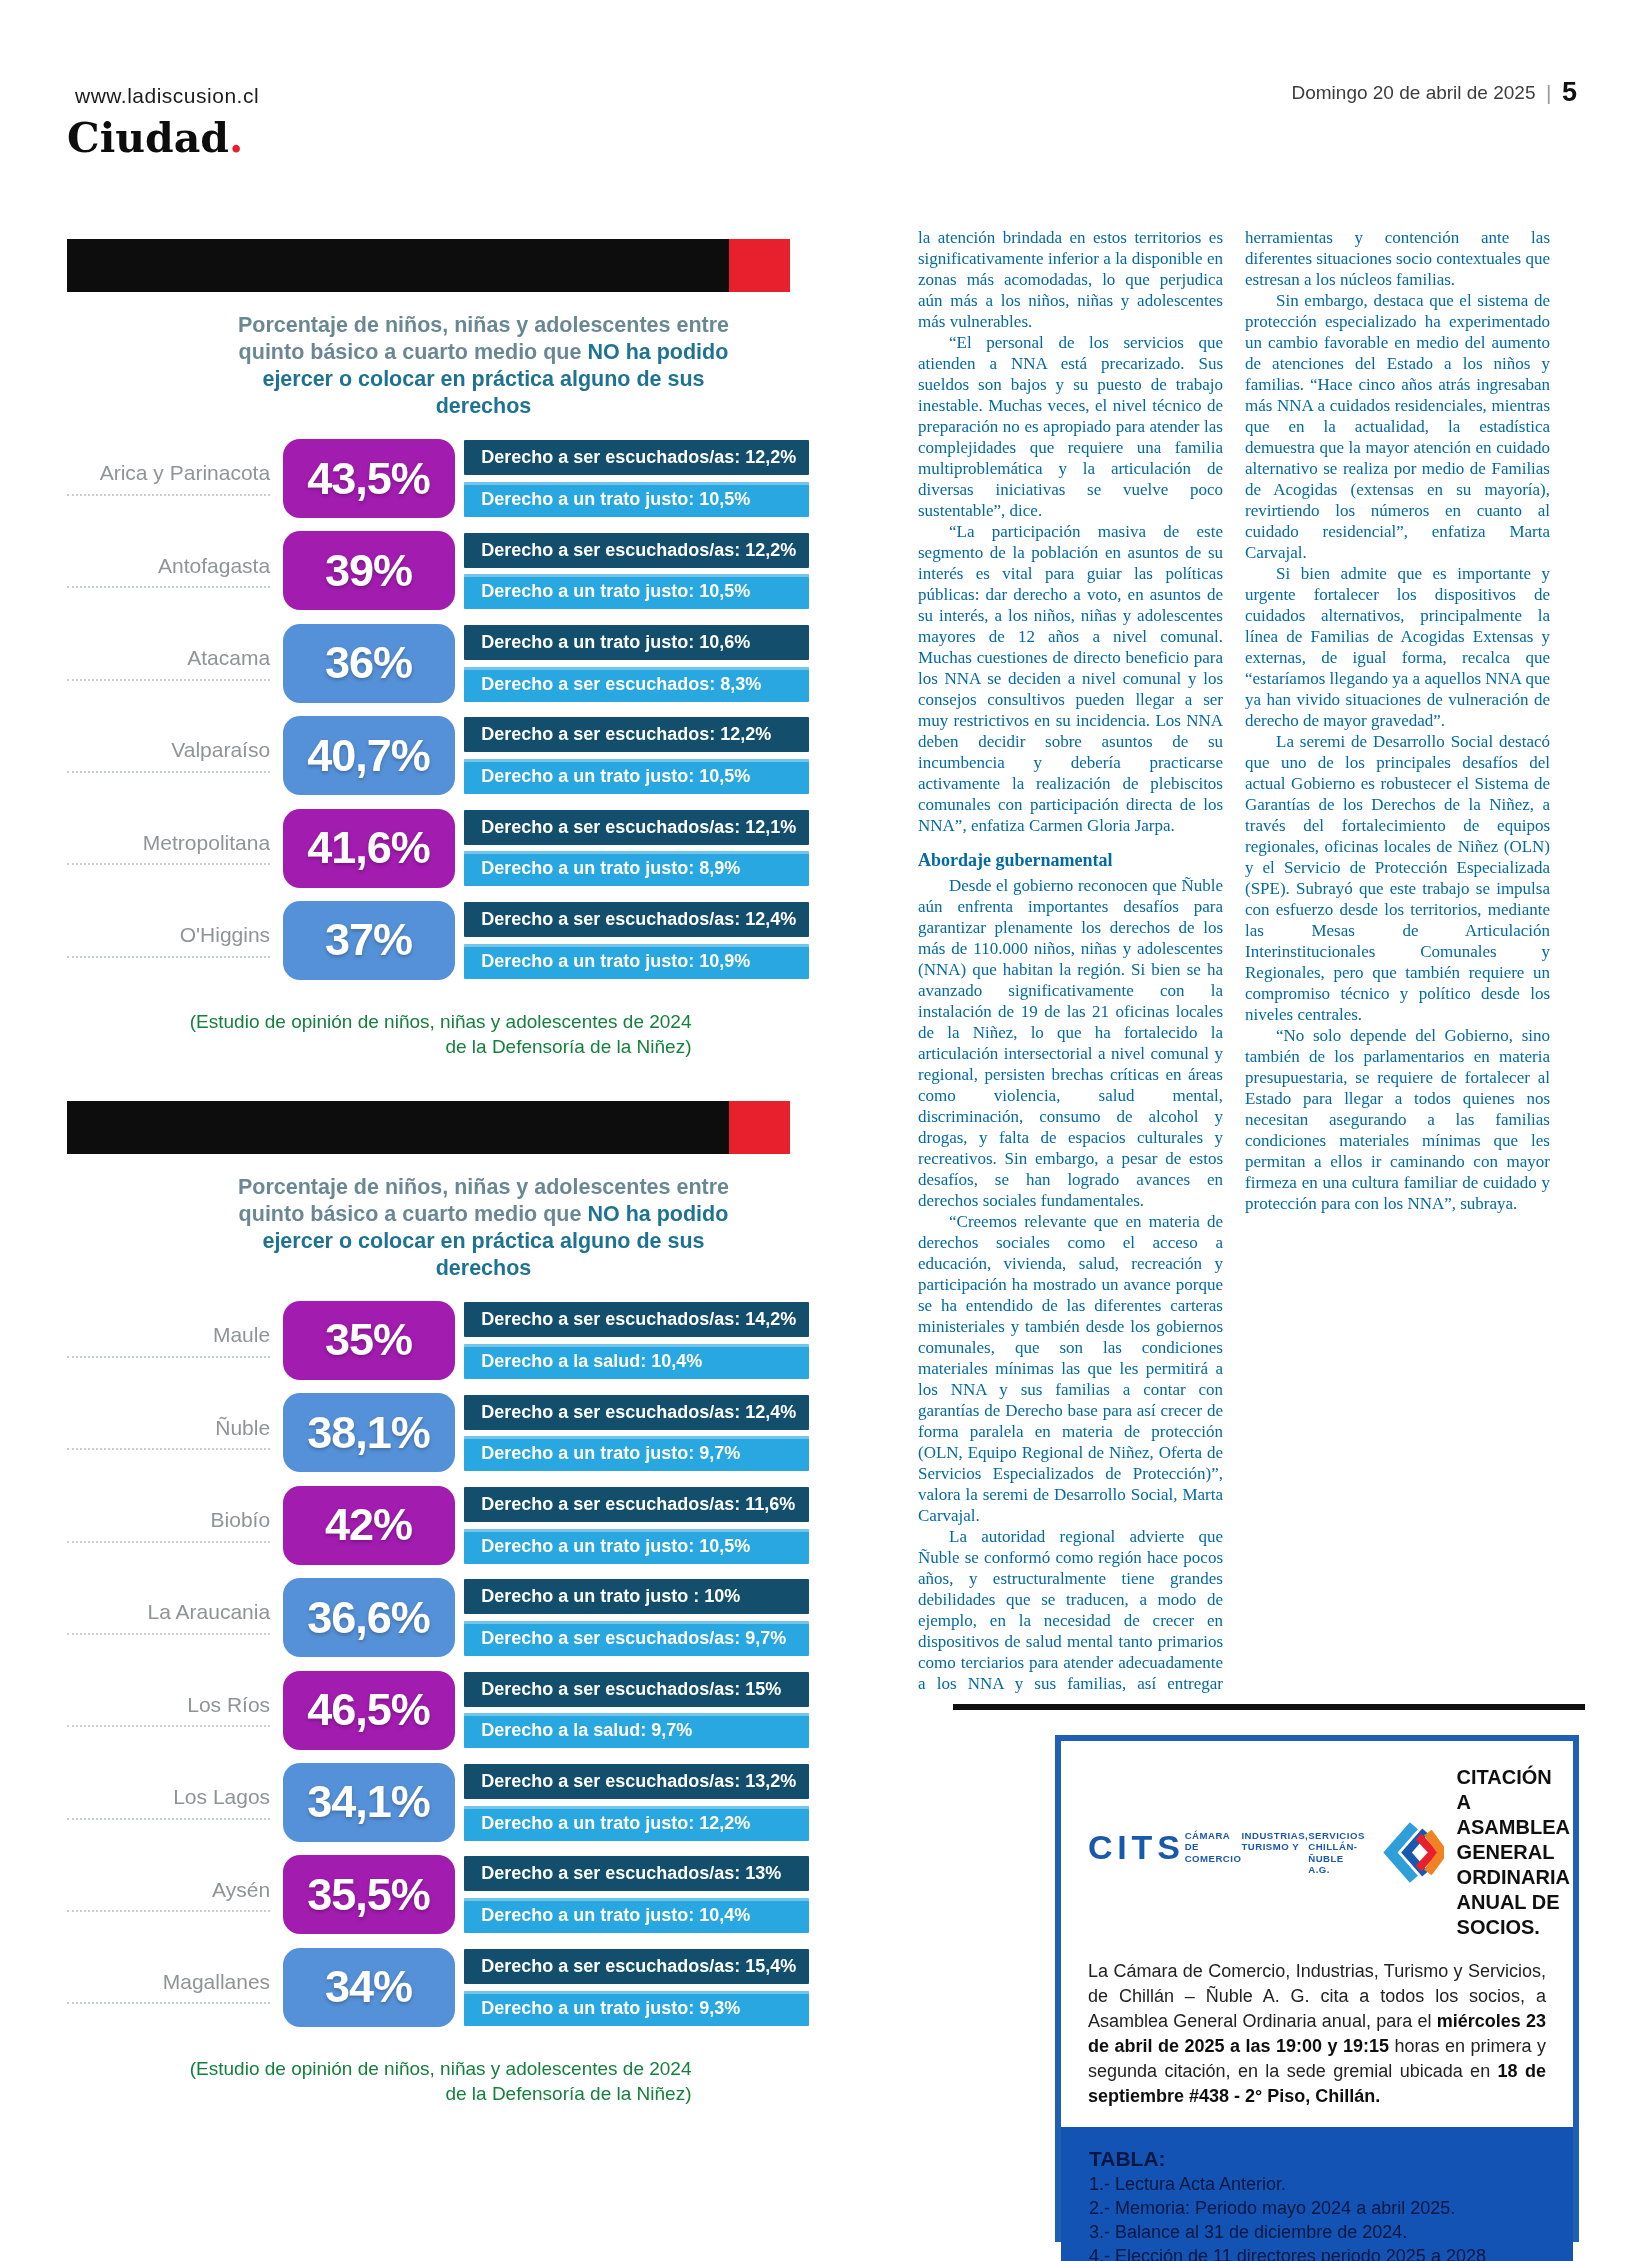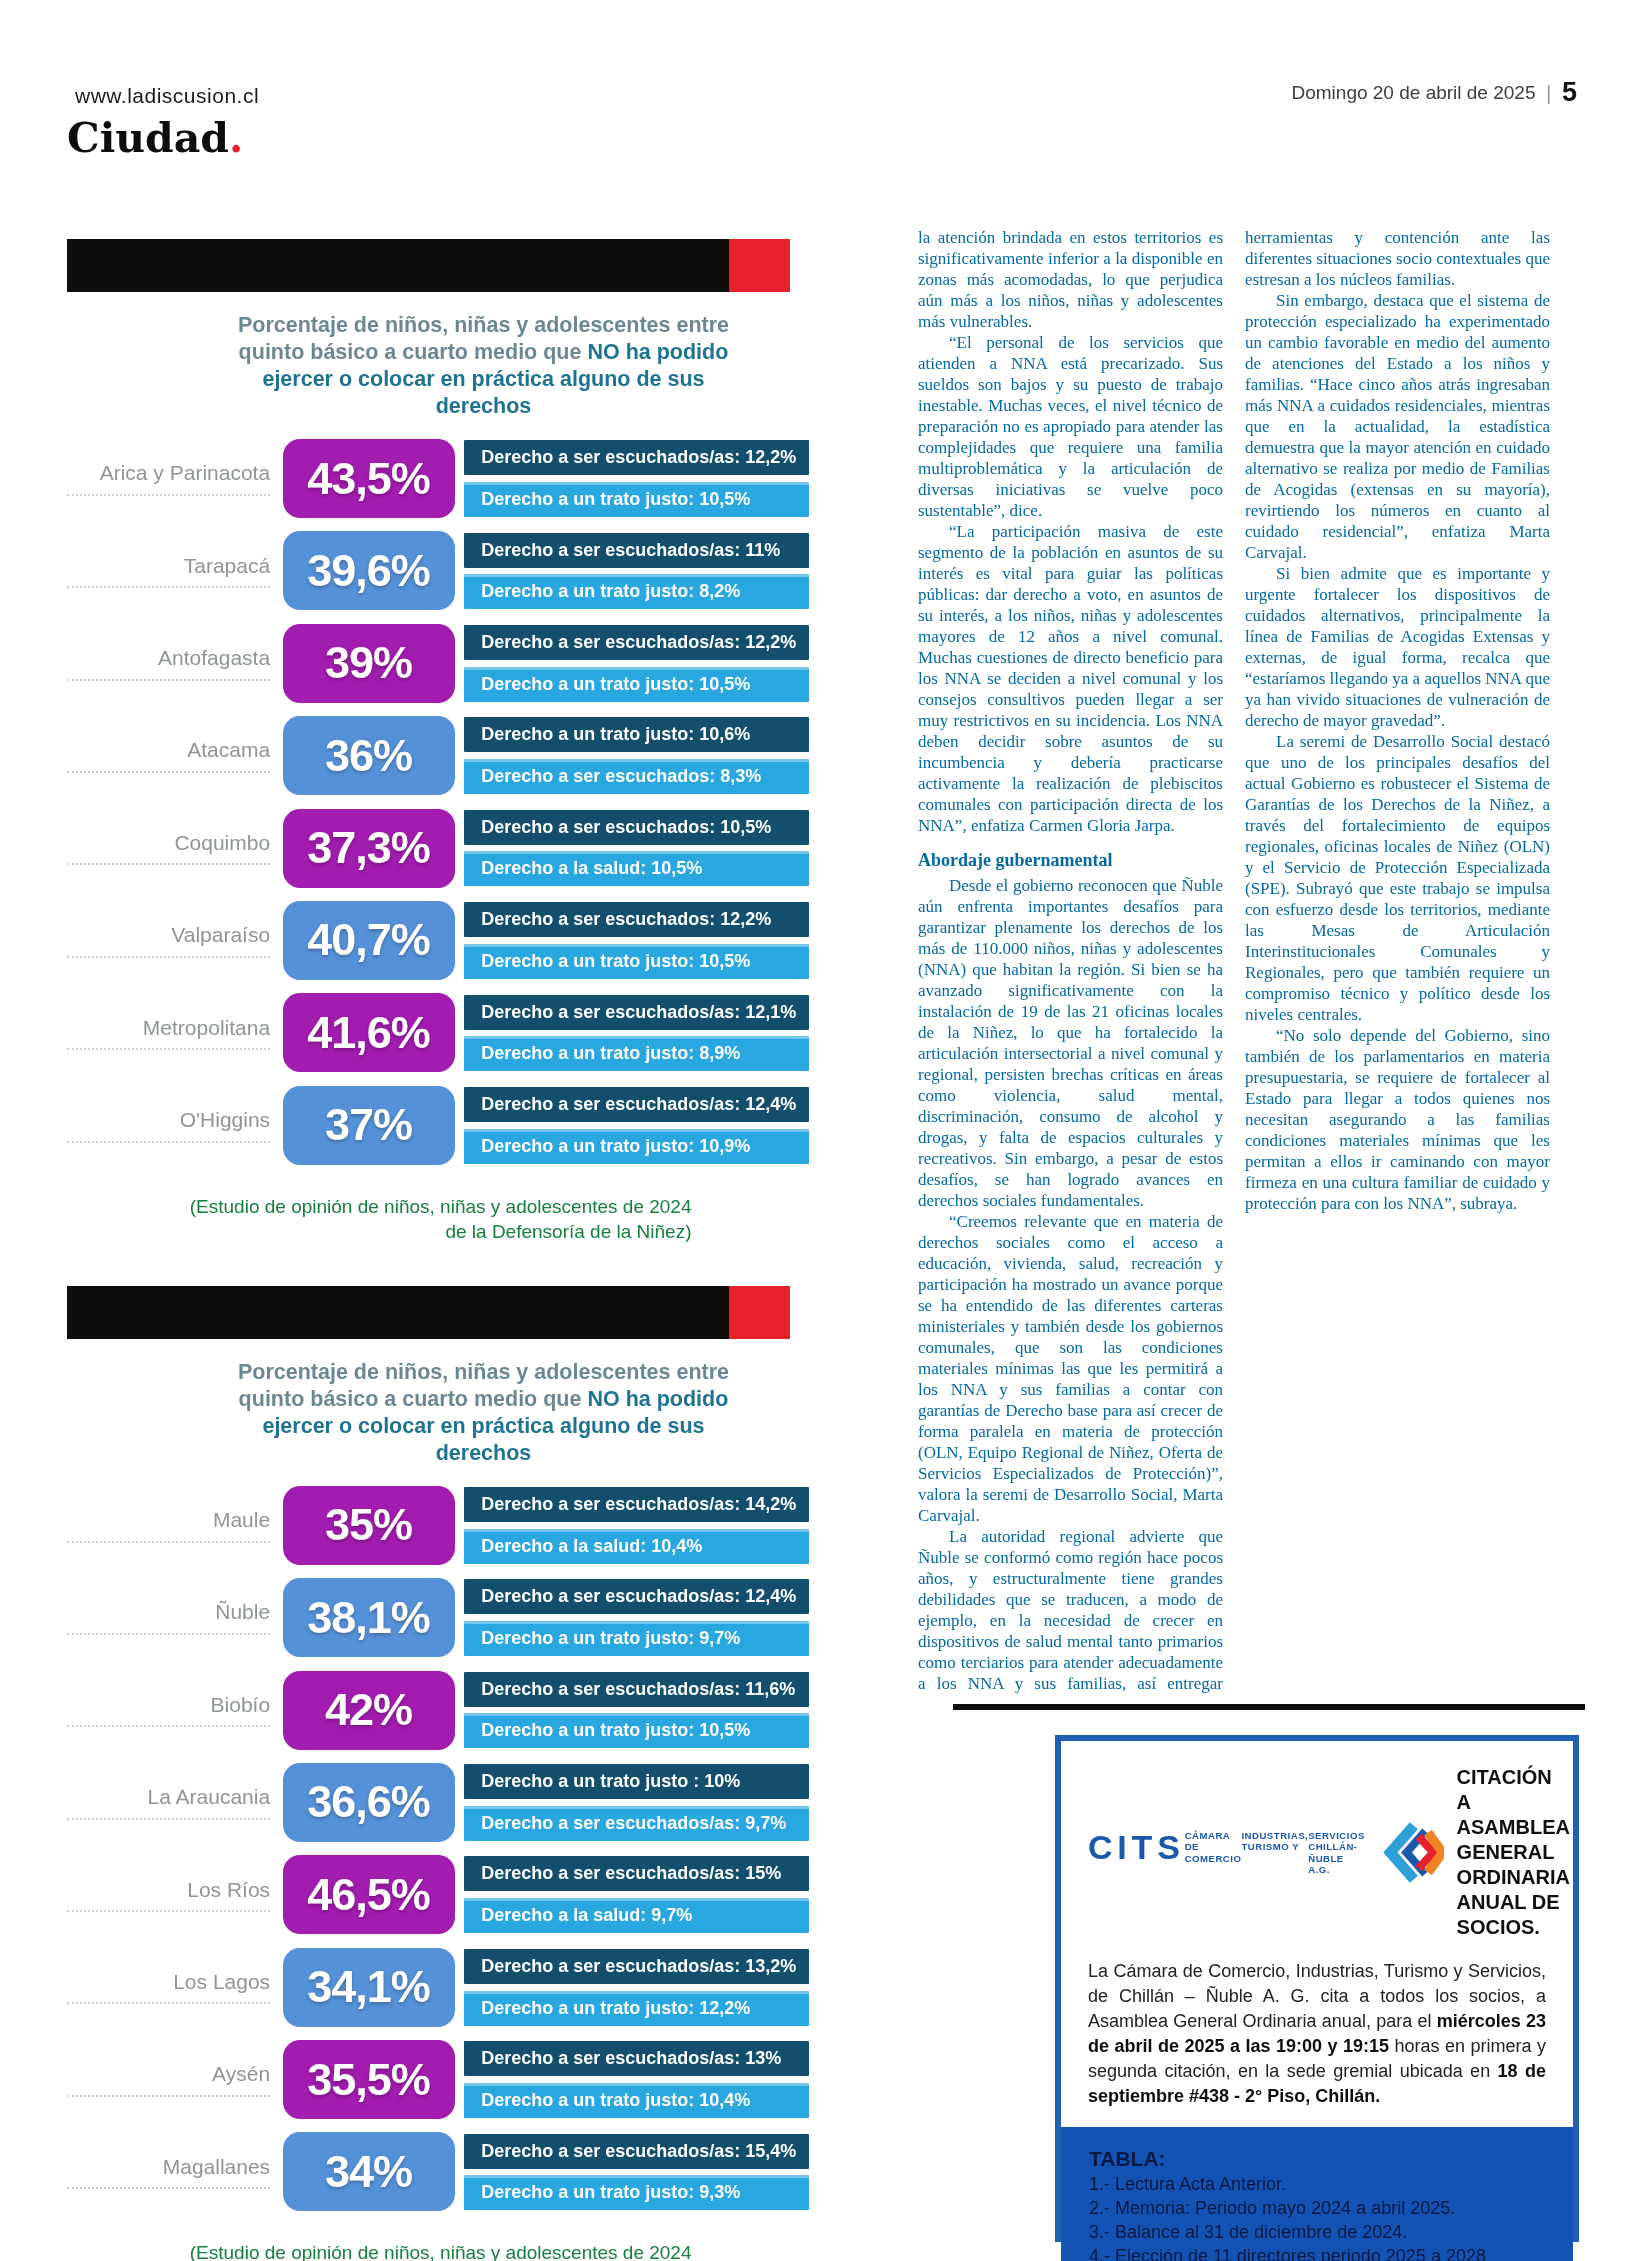--- a/index.html
+++ b/index.html
@@ -107,33 +107,20 @@
             <div class="crow-block dark">
               <span class="crow-value">43,5%</span>
             </div>
             <div class="crow-bars">
               <div class="cbar dark">Derecho a ser escuchados/as: 12,2%</div>
               <div class="cbar light">Derecho a un trato justo: 10,5%</div>
             </div>
           </div>
           <div class="crow">
             <div class="crow-label">
-              <span class="crow-label-text">Tarapacá</span>
-              <span class="leader"></span>
-            </div>
-            <div class="crow-block light">
-              <span class="crow-value">39,6%</span>
-            </div>
-            <div class="crow-bars">
-              <div class="cbar dark">Derecho a ser escuchados/as: 11%</div>
-              <div class="cbar light">Derecho a un trato justo: 8,2%</div>
-            </div>
-          </div>
-          <div class="crow">
-            <div class="crow-label">
               <span class="crow-label-text">Antofagasta</span>
               <span class="leader"></span>
             </div>
             <div class="crow-block dark">
               <span class="crow-value">39%</span>
             </div>
             <div class="crow-bars">
               <div class="cbar dark">Derecho a ser escuchados/as: 12,2%</div>
               <div class="cbar light">Derecho a un trato justo: 10,5%</div>
             </div>
@@ -142,33 +129,20 @@
             <div class="crow-label">
               <span class="crow-label-text">Atacama</span>
               <span class="leader"></span>
             </div>
             <div class="crow-block light">
               <span class="crow-value">36%</span>
             </div>
             <div class="crow-bars">
               <div class="cbar dark">Derecho a un trato justo: 10,6%</div>
               <div class="cbar light">Derecho a ser escuchados: 8,3%</div>
-            </div>
-          </div>
-          <div class="crow">
-            <div class="crow-label">
-              <span class="crow-label-text">Coquimbo</span>
-              <span class="leader"></span>
-            </div>
-            <div class="crow-block dark">
-              <span class="crow-value">37,3%</span>
-            </div>
-            <div class="crow-bars">
-              <div class="cbar dark">Derecho a ser escuchados: 10,5%</div>
-              <div class="cbar light">Derecho a la salud: 10,5%</div>
             </div>
           </div>
           <div class="crow">
             <div class="crow-label">
               <span class="crow-label-text">Valparaíso</span>
               <span class="leader"></span>
             </div>
             <div class="crow-block light">
               <span class="crow-value">40,7%</span>
             </div>

